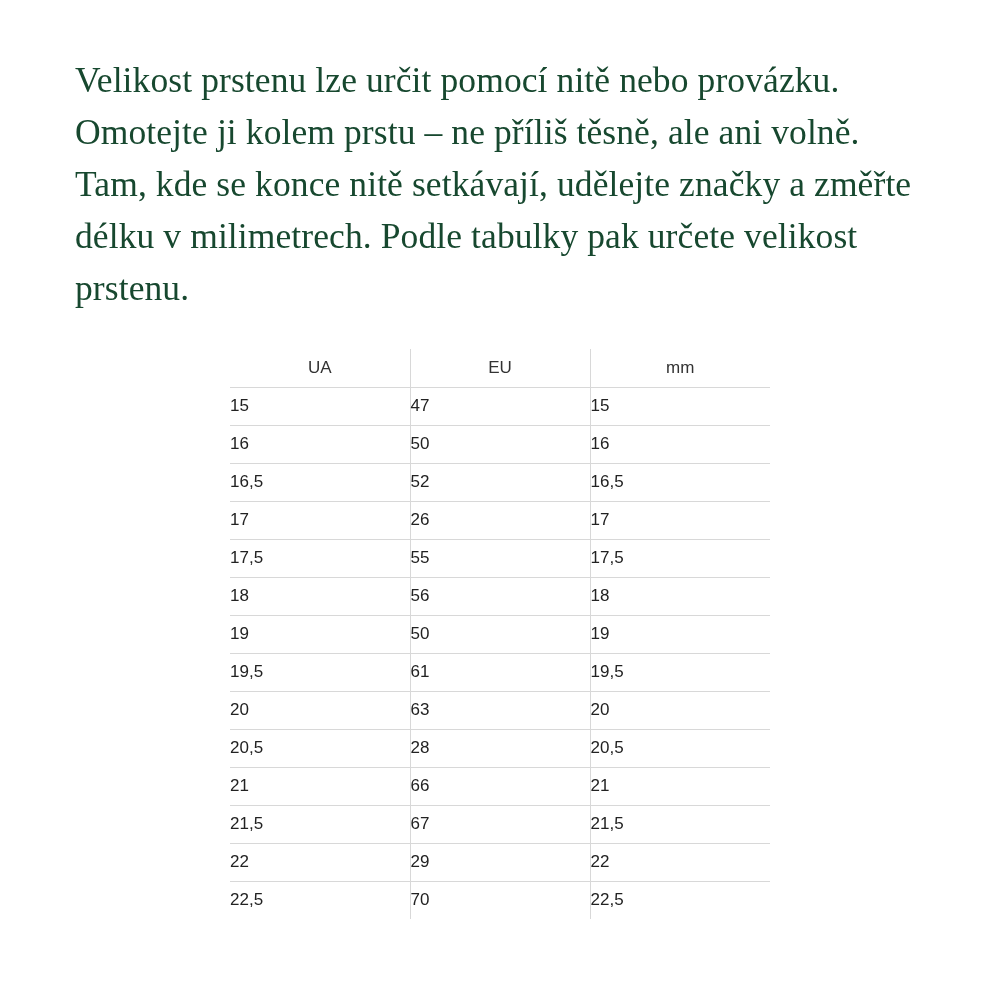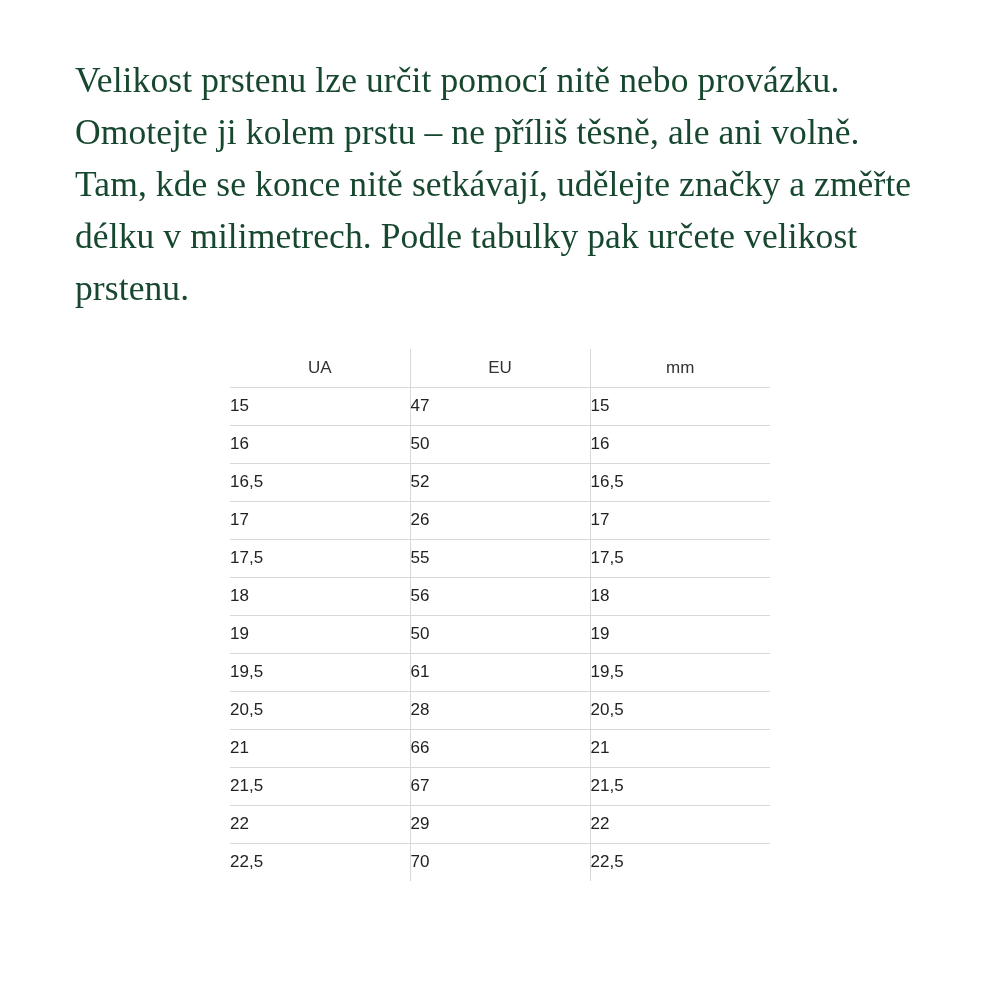--- a/index.html
+++ b/index.html
@@ -112,20 +112,25 @@
           <td>19</td>
           <td>50</td>
           <td>19</td>
         </tr>
         <tr>
           <td>19,5</td>
           <td>61</td>
           <td>19,5</td>
         </tr>
         <tr>
+          <td>20</td>
+          <td>63</td>
+          <td>20</td>
+        </tr>
+        <tr>
           <td>20,5</td>
           <td>28</td>
           <td>20,5</td>
         </tr>
         <tr>
           <td>21</td>
           <td>66</td>
           <td>21</td>
         </tr>
         <tr>

